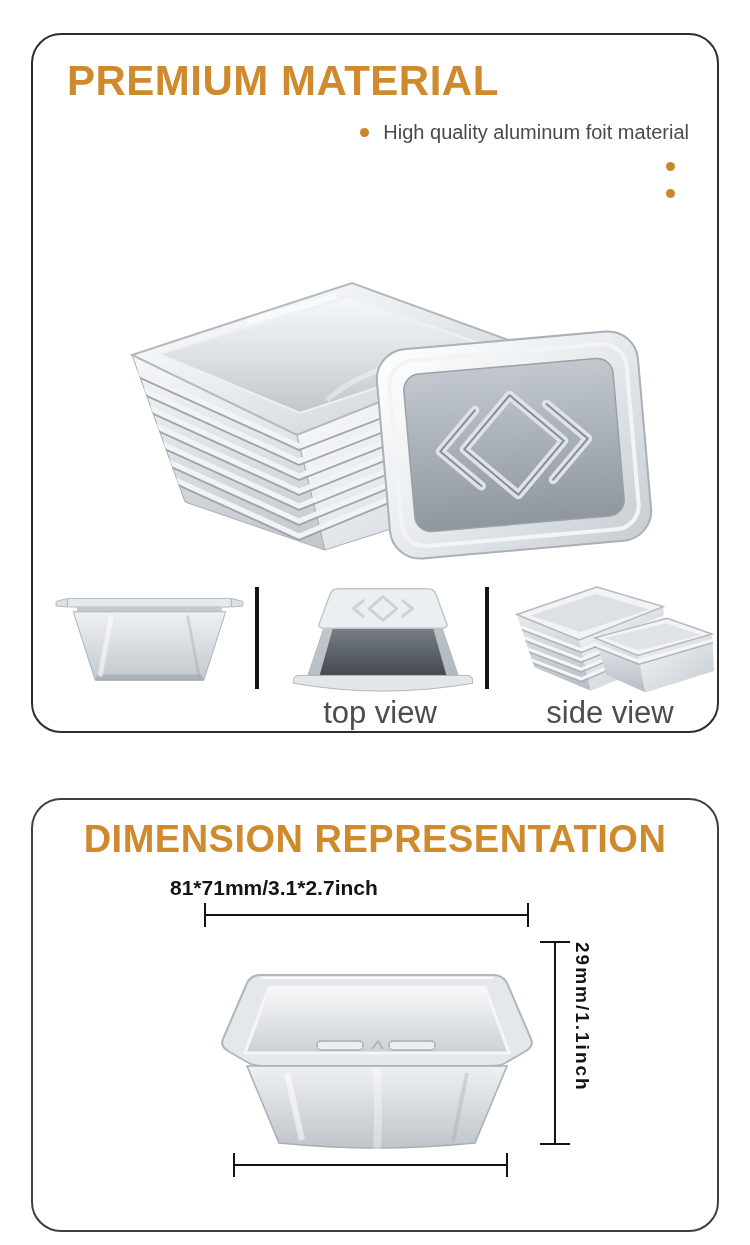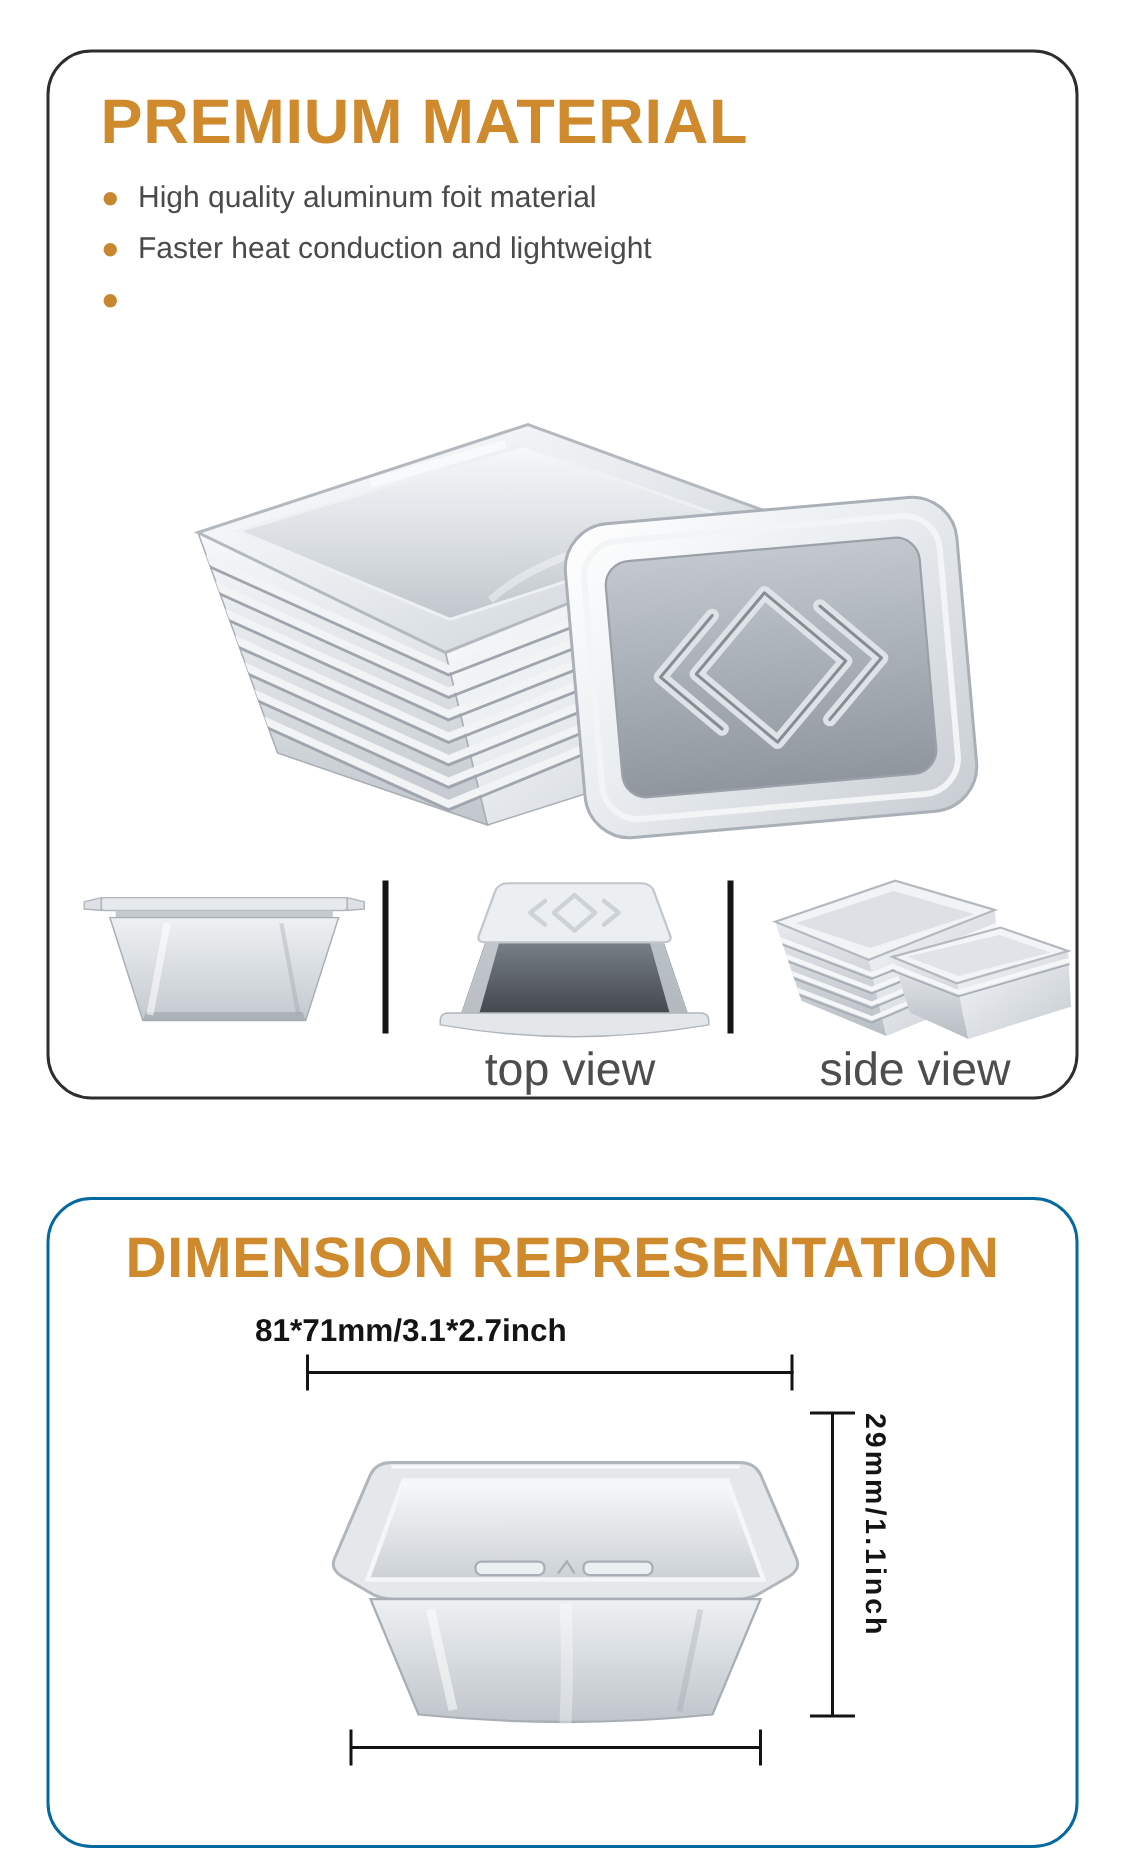--- a/index.html
+++ b/index.html
@@ -1,25 +1,25 @@
 <!DOCTYPE html>
 <html><head>
 <meta charset="utf-8">
 <style>
   * { margin:0; padding:0; box-sizing:border-box; }
   body { font-family:"Liberation Sans", sans-serif; background:#ffffff; }
   .canvas { position:relative; width:750px; height:1245px; background:#ffffff; overflow:hidden; }
   .box { position:absolute; background:#ffffff; border-radius:30px; }
   .box1 { left:31px; top:33px; width:688px; height:700px; border:2px solid #2e2e2e; }
-  .box2 { left:31px; top:798px; width:688px; height:434px; border:2px solid #0369a1; }
+  .box2 { left:31px; top:798px; width:688px; height:434px; border:2px solid #404040; }
   .h-orange { position:absolute; color:#CE8A2D; font-weight:800; letter-spacing:0.5px; white-space:nowrap; }
   .h1 { left:34px; top:22px; font-size:42px; }
   .h2 { left:0; top:18px; width:100%; text-align:center; font-size:38px; }
   .bullets { position:absolute; left:36px; top:86px; width:620px; }
-  .bullet-row { display:flex; align-items:flex-start; margin-bottom:11px; }
+  .bullet-row { display:flex; align-items:flex-start; margin-bottom:11px;justify-content:flex-end; }
   .dot { flex:0 0 auto; width:9px; height:9px; border-radius:50%; background:#C8862F; margin:7px 14px 0 0; }
   .bullet-text { font-size:20px; color:#4a4a4a; line-height:1.15; }
   .main-photo { position:absolute; left:64px; top:215px; width:560px; height:320px; }
   .view-img { position:absolute; }
   .vi-front { left:19px;  top:552px; width:195px; height:100px; }
   .vi-top   { left:256px; top:544px; width:188px; height:120px; }
   .vi-side  { left:472px; top:534px; width:210px; height:130px; }
   .divider { position:absolute; width:4px; height:102px; top:552px; background:#141414; }
   .div1 { left:222px; } .div2 { left:452px; }
   .view-label { position:absolute; top:660px; text-align:center; font-size:31px; color:#4d4d4d; white-space:nowrap; }
@@ -52,21 +52,20 @@
 
     <div class="h-orange h1">PREMIUM MATERIAL</div>
 
     <div class="bullets">
       <div class="bullet-row">
         <span class="dot"></span>
         <span class="bullet-text">High quality aluminum foit material</span>
       </div>
       <div class="bullet-row">
         <span class="dot"></span>
-        <span class="bullet-text">Faster heat conduction and lightweight</span>
       </div>
       <div class="bullet-row">
         <span class="dot"></span>
       </div>
     </div>
 
     <div class="main-photo">
       <svg viewBox="0 0 560 320">
         <defs>
           <linearGradient id="m-g1" x1="0" y1="0" x2="0" y2="1">

